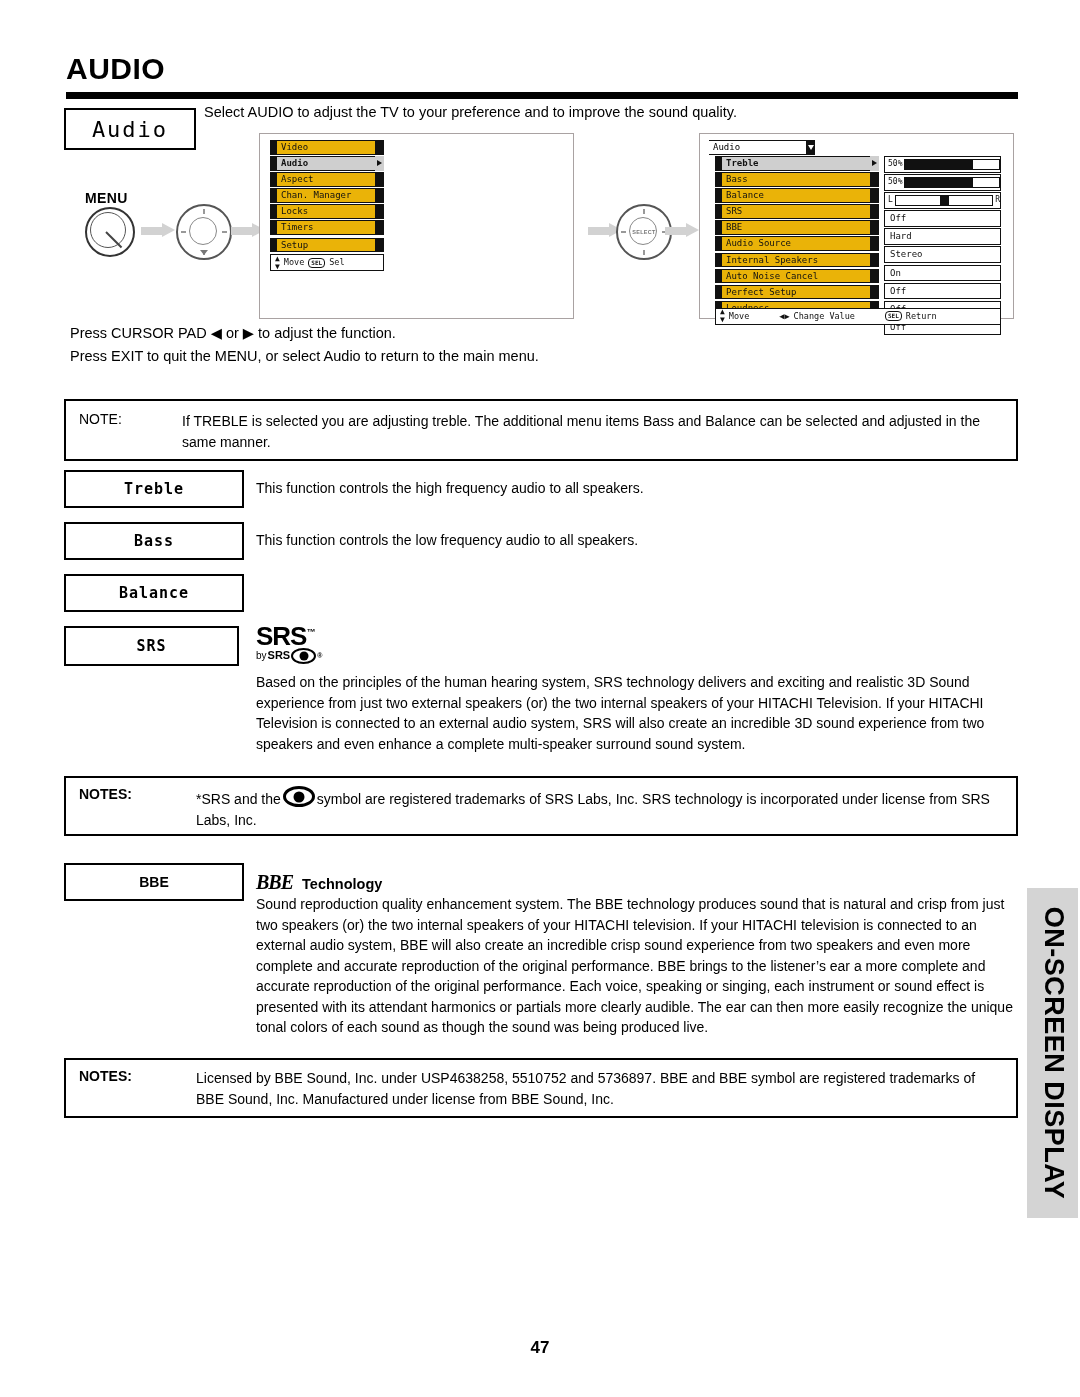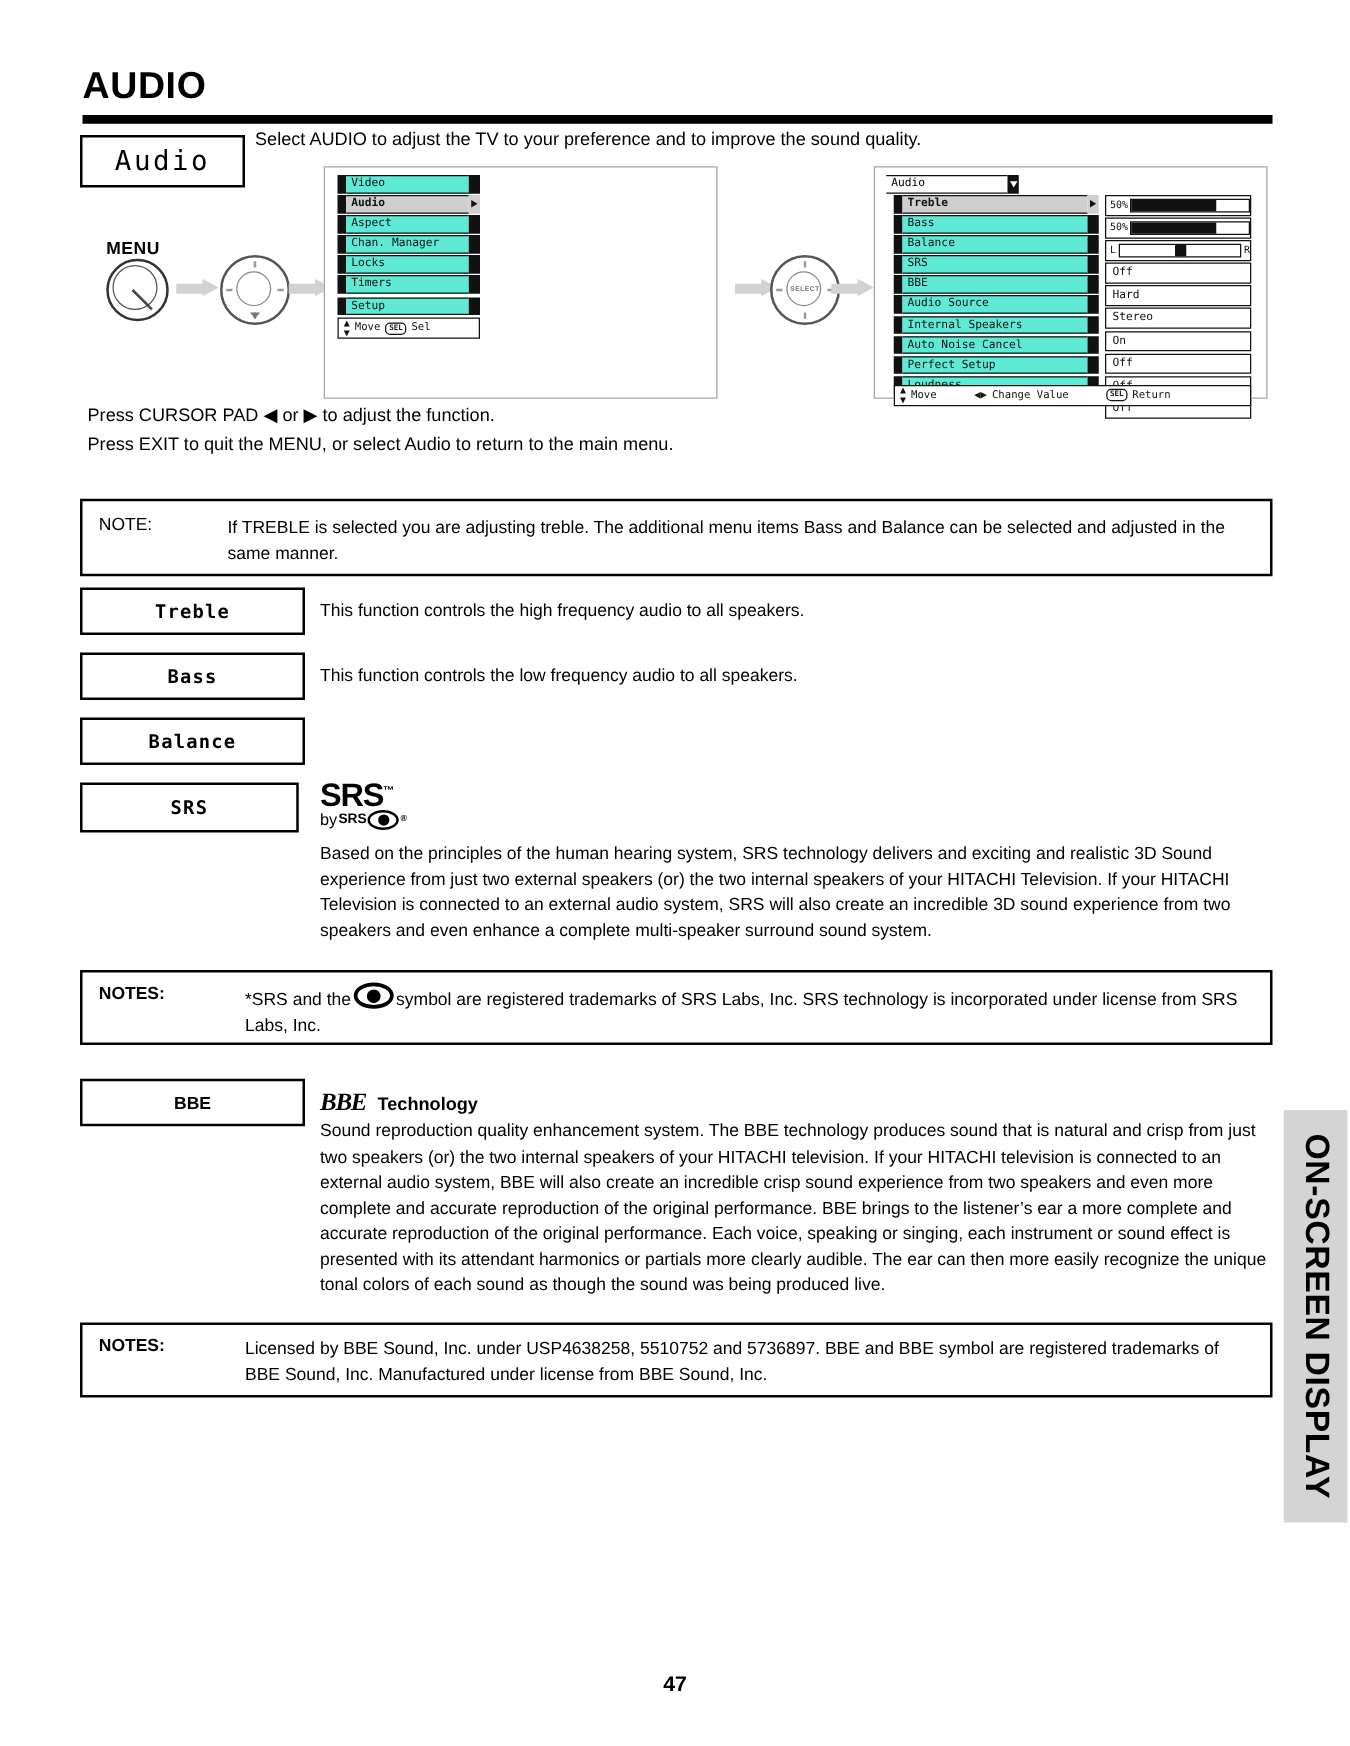--- a/index.html
+++ b/index.html
@@ -34,21 +34,21 @@
                justify-content:center;font-size:5.5px;font-weight:bold;color:#777;letter-spacing:.3px;}
   .arrow{position:absolute;height:14px;}
   .arrow .bar{position:absolute;left:0;top:4px;width:22px;height:8px;background:#d2d2d2;}
   .arrow .tip{position:absolute;left:21px;top:0;width:0;height:0;
               border-top:7px solid transparent;border-bottom:7px solid transparent;border-left:13px solid #d2d2d2;}
 
   
   .osdframe{position:absolute;border:1px solid #a9a2a2;background:#fff;}
   .osdrow{position:relative;height:14.5px;margin-bottom:1.6px;display:flex;align-items:stretch;}
   .blk{width:7px;background:#111;flex:0 0 7px;}
-  .lbl{flex:1;border:1px solid #111;border-left:none;border-right:none;background:#5eead4;
+  .lbl{flex:1;border:1px solid #111;border-left:none;border-right:none;background:#eab308;
        font-family:"DejaVu Sans Mono",monospace;font-size:9px;line-height:12.5px;padding-left:4px;
        color:#111;white-space:nowrap;overflow:hidden;}
   .lbl.sel{background:#cfcfcf;font-weight:bold;}
   .tri{width:9px;flex:0 0 9px;background:#111;display:flex;align-items:center;justify-content:center;}
   .tri.light{background:#cfcfcf;}
   .tri.light i{display:block;width:0;height:0;border-top:3.5px solid transparent;
                border-bottom:3.5px solid transparent;border-left:5px solid #111;}
   .footrow{border:1px solid #111;background:#fff;font-family:"DejaVu Sans Mono",monospace;
            font-size:8.5px;line-height:13px;height:14.5px;padding-left:4px;color:#111;white-space:nowrap;
            display:flex;align-items:center;gap:4px;}
@@ -102,21 +102,21 @@
   #dBass{left:256px;top:530px;width:740px;}
   #bBalance{left:64px;top:574px;width:180px;height:38px;}
   #dBalance{left:256px;top:582px;width:740px;}
   #bSrs{left:64px;top:626px;width:175px;height:40px;}
 
   
   #srsLogo{position:absolute;left:256px;top:620px;width:90px;}
   #srsLogo .big{font-size:26px;font-weight:bold;letter-spacing:-1px;line-height:24px;font-family:"Liberation Sans",sans-serif;}
   #srsLogo .big sup{font-size:9px;vertical-align:super;}
   #srsLogo .sub{font-size:11px;font-weight:bold;line-height:13px;display:flex;align-items:center;gap:1px;}
-  #srsLogo .sub .by{font-size:13px;font-weight:normal;}
+  #srsLogo .sub .by{font-size:10px;font-weight:normal;}
   .srsmark{display:inline-block;width:21px;height:12px;border:2px solid #000;border-radius:50%/50%;
            position:relative;}
   .srsmark i{position:absolute;left:50%;top:50%;transform:translate(-50%,-50%);
              width:9px;height:9px;background:#000;border-radius:50%;}
   #srsText{position:absolute;left:256px;top:672px;width:762px;font-size:14px;line-height:20.5px;}
 
   #noteSrs{left:64px;top:776px;width:954px;height:60px;}
   #noteSrs .nb{position:absolute;left:13px;top:8px;font-size:14px;font-weight:bold;}
   #noteSrs .nt{position:absolute;left:130px;top:8px;right:10px;font-size:14px;line-height:21px;}
   .srsmark-inline{display:inline-block;width:26px;height:15px;border:3px solid #000;

